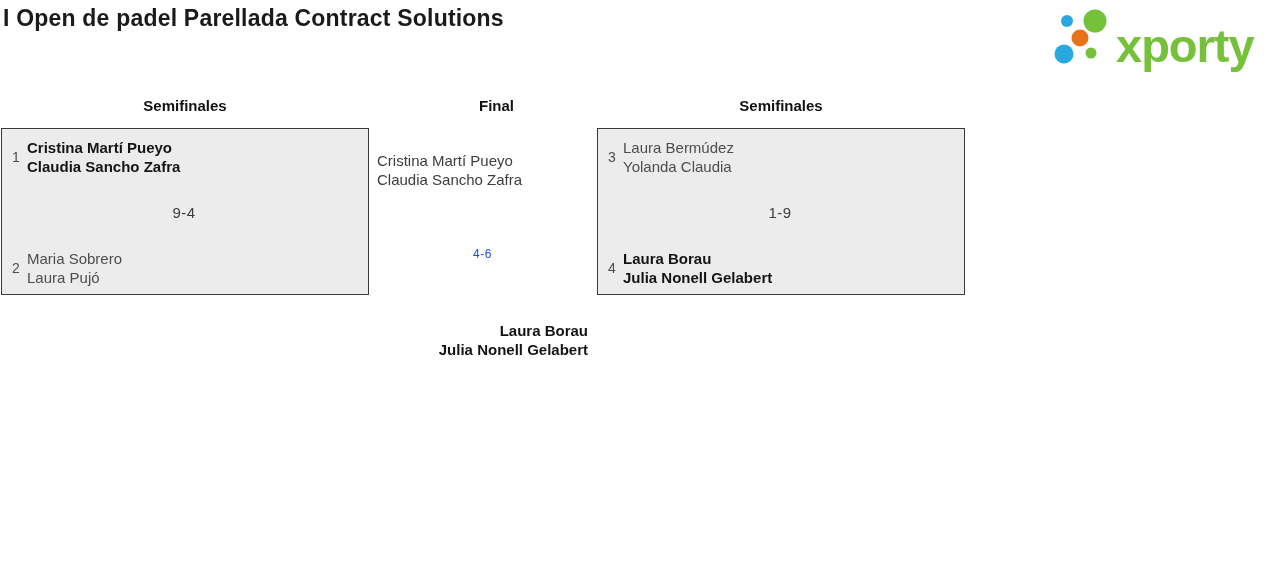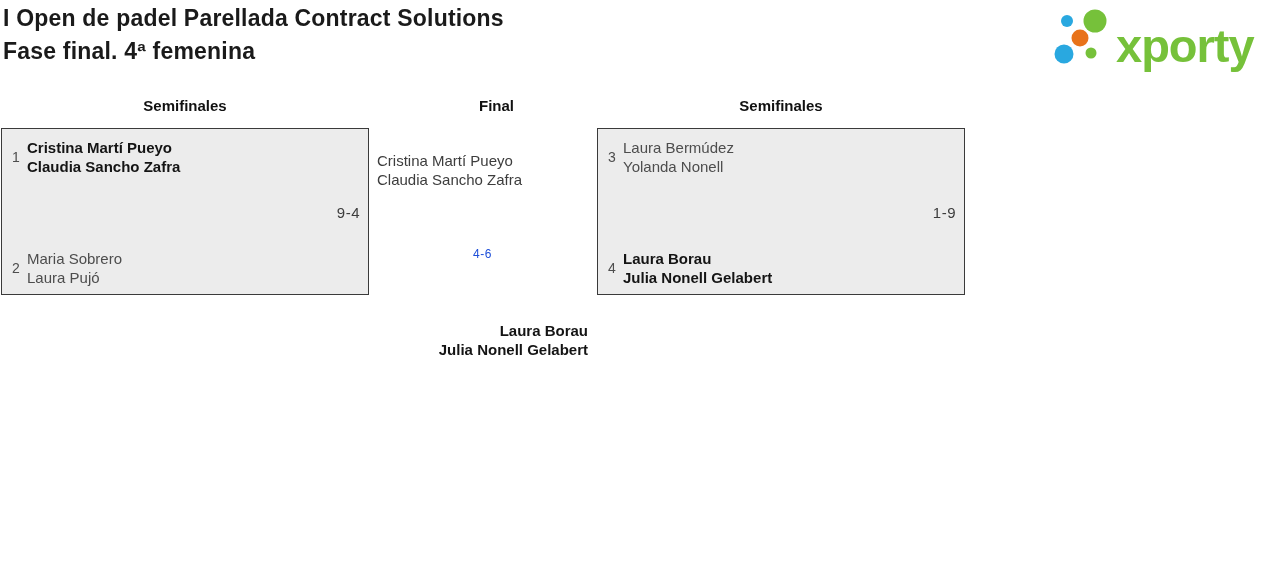--- a/index.html
+++ b/index.html
@@ -85,21 +85,21 @@
   }
   .team-winner .players {
     font-weight: 700;
     color: #141414;
   }
   .team-loser .players {
     font-weight: 400;
     color: #4d4d4d;
   }
   .score {
-    text-align: right;
+    text-align: center;
     font-size: 15px;
     color: #3d3d3d;
     letter-spacing: 0.5px;
   }
   
   .final-team1 {
     position: absolute;
     left: 377px;
     top: 151px;
     font-size: 15px;
@@ -128,21 +128,20 @@
     color: #141414;
   }
 </style>
 </head>
 <body>
 
 <div class="page">
 
   <div class="title-block">
     <div class="title-line">I Open de padel Parellada Contract Solutions</div>
-    <div class="title-line">Fase final. 4ª femenina</div>
   </div>
 
   <svg class="logo" viewBox="0 0 232 70" xmlns="http://www.w3.org/2000/svg">
     <g>
       <circle cx="22" cy="19" r="6" fill="#29a8e0"></circle>
       <circle cx="50" cy="19" r="11.5" fill="#76c13a"></circle>
       <circle cx="35" cy="36" r="8.5" fill="#e8731a"></circle>
       <circle cx="19" cy="52" r="9.5" fill="#29a8e0"></circle>
       <circle cx="46" cy="51" r="5.5" fill="#76c13a"></circle>
     </g>
@@ -179,21 +178,21 @@
   <div class="final-winner">
     <div>Laura Borau</div>
     <div>Julia Nonell Gelabert</div>
   </div>
 
   <div class="match-box box-right">
     <div class="team-row team-loser">
       <span class="seed">3</span>
       <span class="players">
         <div>Laura Bermúdez</div>
-        <div>Yolanda Nonell</div>
+        <div>Yolanda Claudia</div>
       </span>
     </div>
     <div class="score">1-9</div>
     <div class="team-row team-winner">
       <span class="seed">4</span>
       <span class="players">
         <div>Laura Borau</div>
         <div>Julia Nonell Gelabert</div>
       </span>
     </div>

